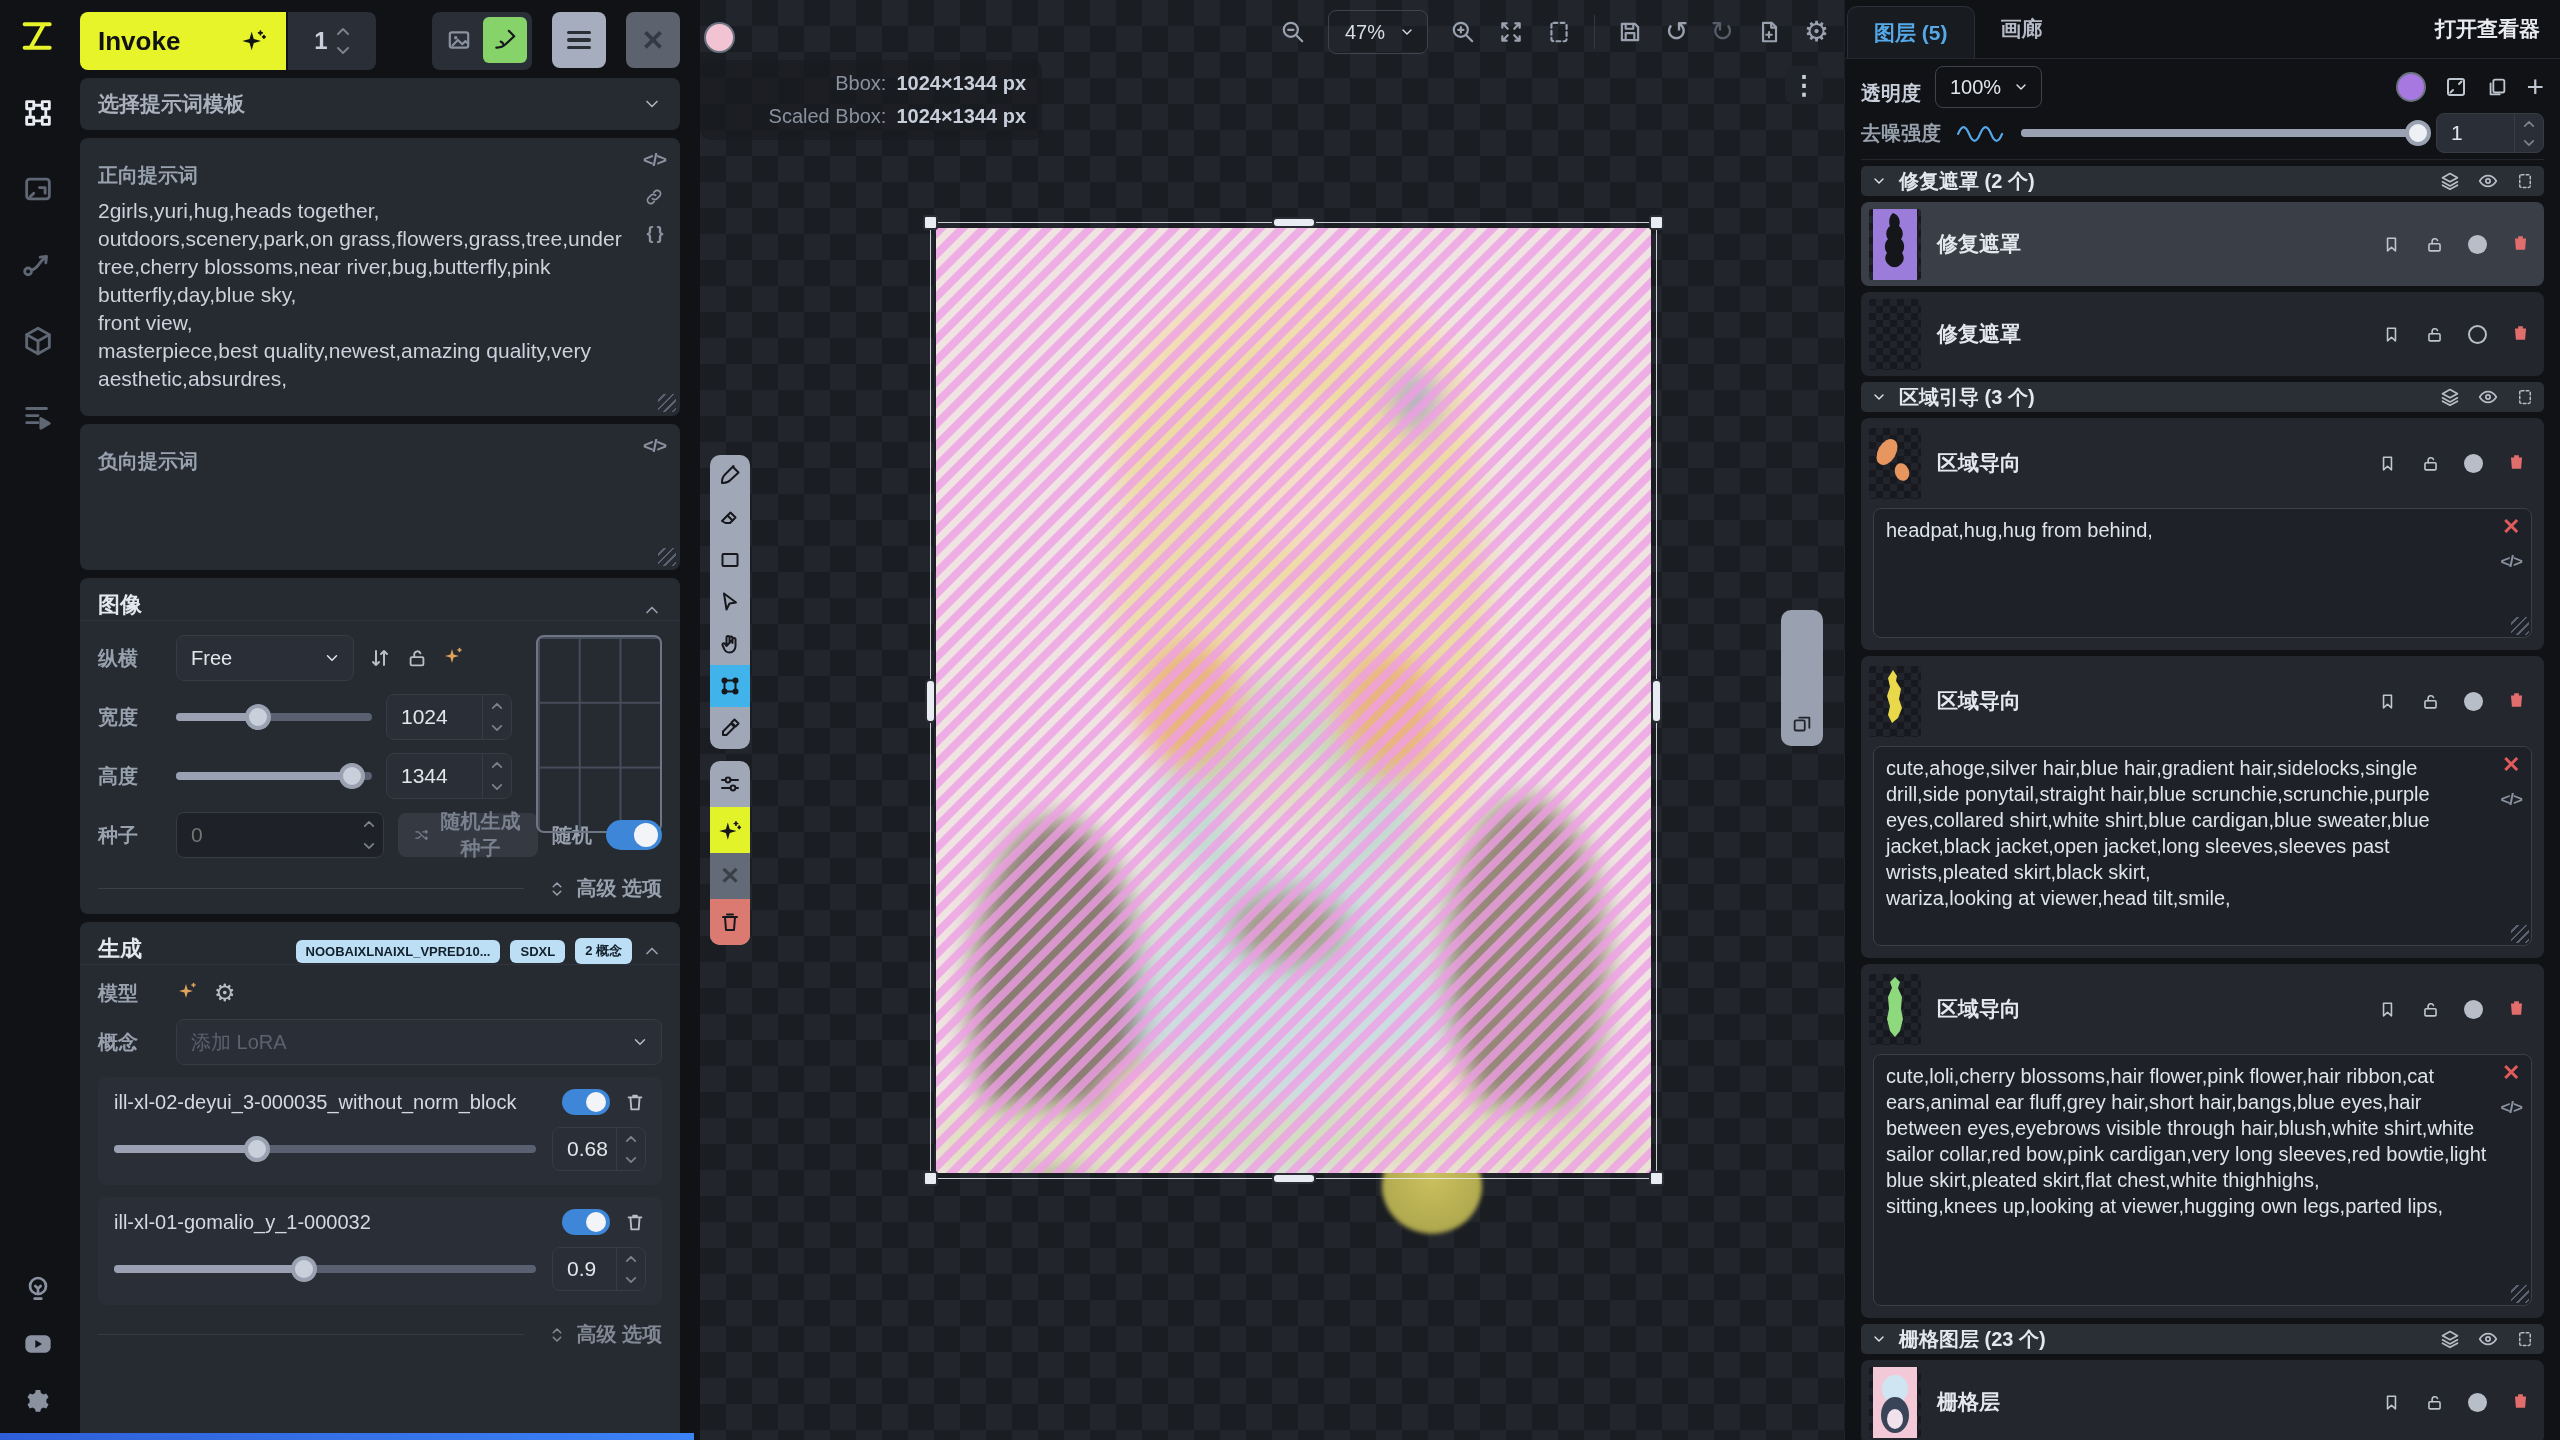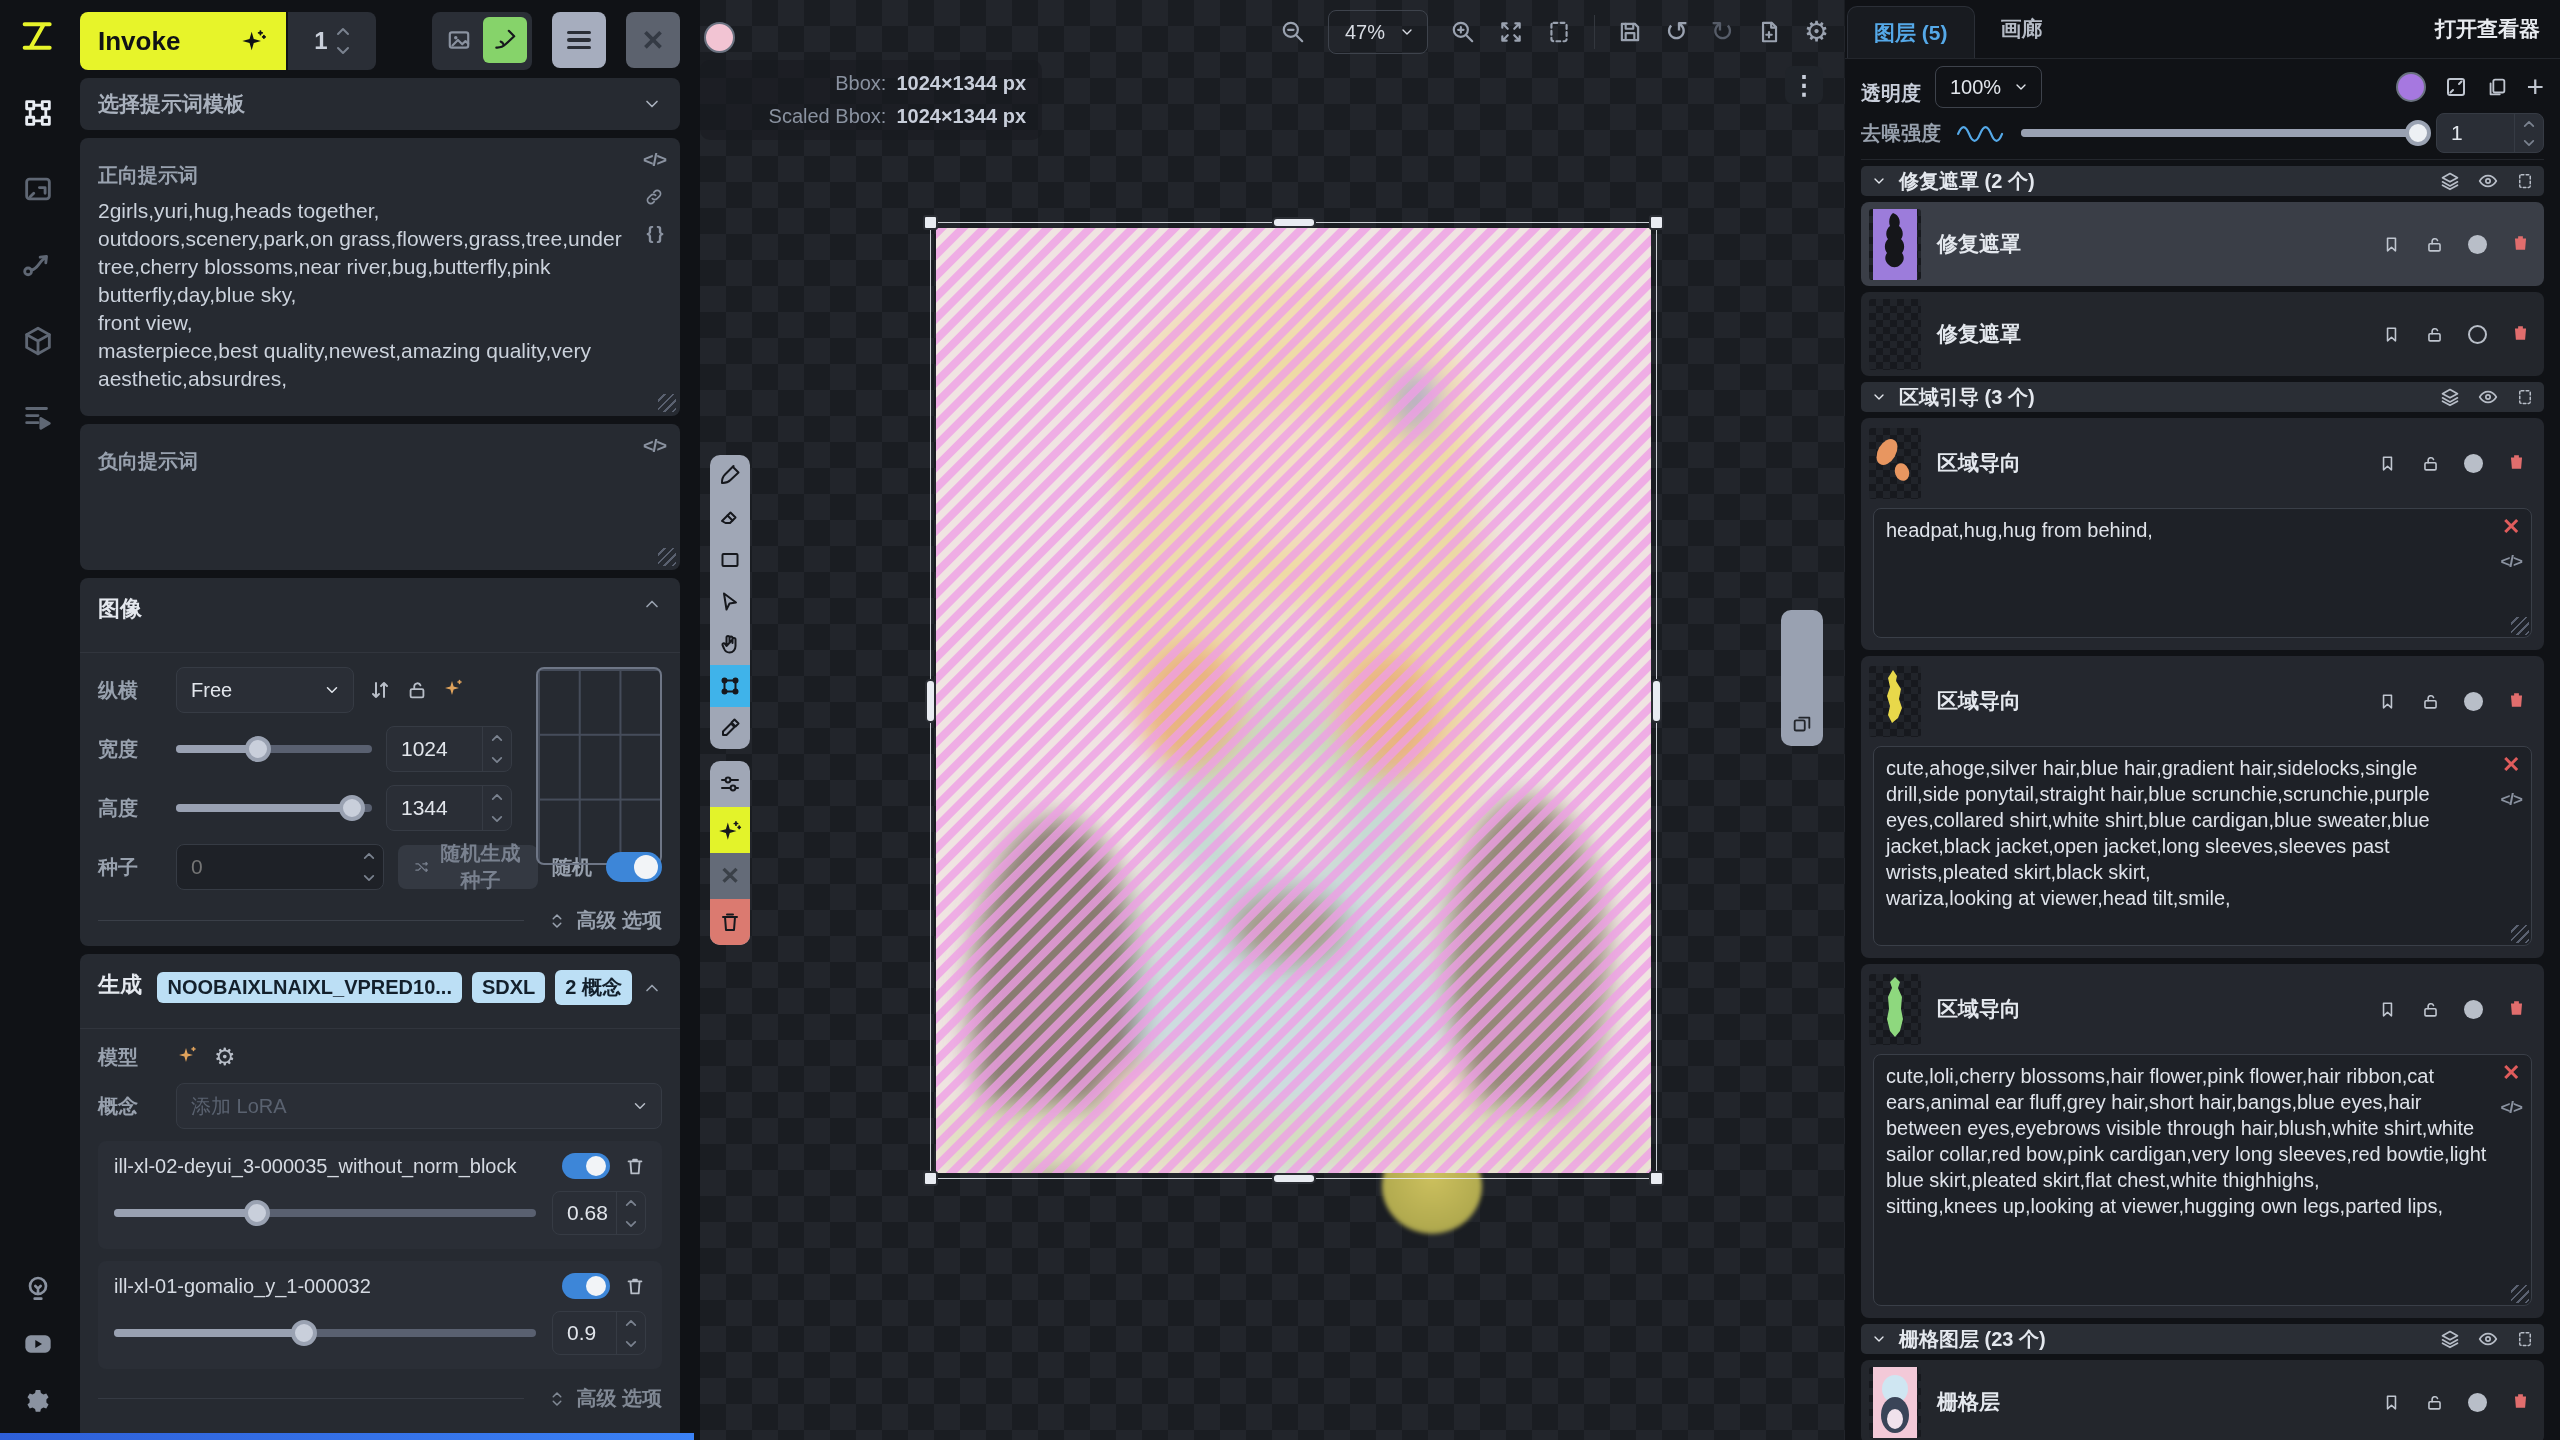--- a/index.html
+++ b/index.html
@@ -34,38 +34,38 @@
   .prompt .plabel{color:#98A1AE;font-weight:bold;font-size:20px;margin-bottom:8px;}
   .ptext{color:#CBD2DC;font-size:21px;line-height:28px;white-space:pre-wrap;overflow:hidden;}
   .p-icons{position:absolute;right:14px;top:12px;display:flex;flex-direction:column;gap:16px;align-items:center;color:#8A92A0;}
   .codeg{font-size:18px;font-weight:bold;letter-spacing:-1px;}
   .grip{position:absolute;right:4px;bottom:4px;width:18px;height:18px;background:repeating-linear-gradient(135deg,transparent 0 4px,#5A6170 4px 6px);}
   .pos{height:278px;}
   .neg{height:146px;}
   .neg .ptext{font-size:20px;line-height:27px;}
 
   .section{flex:none;display:flex;flex-direction:column;}
-  .sec-head{height:42px;display:flex;align-items:flex-start;justify-content:space-between;padding:16px 18px;border-bottom:1px solid #31353D;color:#E4E8EE;font-weight:bold;font-size:22px;}
+  .sec-head{height:42px;display:flex;align-items:flex-end;justify-content:space-between;padding:0 18px;border-bottom:1px solid #31353D;color:#E4E8EE;font-weight:bold;font-size:22px;}
   .sec-body{padding:14px 18px 12px;display:flex;flex-direction:column;gap:13px;position:relative;}
   .frow{display:flex;align-items:center;gap:14px;}
   .flabel{width:64px;flex:none;color:#98A1AE;font-weight:bold;font-size:20px;}
   .select{background:#2A2E36;border:1px solid #363B44;border-radius:8px;height:44px;display:flex;align-items:center;justify-content:space-between;padding:0 12px 0 14px;color:#E2E6EC;font-size:20px;gap:10px;}
   .num{position:relative;background:#2A2E36;border:1px solid #363B44;border-radius:8px;height:44px;width:124px;flex:none;}
   .num input{position:absolute;inset:0;background:transparent;border:none;color:#E2E6EC;font-size:21px;padding:0 34px 0 14px;width:100%;box-sizing:border-box;font-family:inherit;outline:none;}
   .num .steps{position:absolute;right:0;top:0;bottom:0;width:28px;border-left:1px solid #363B44;display:flex;flex-direction:column;align-items:center;justify-content:space-around;color:#7A828F;}
   .slider{position:relative;height:8px;border-radius:4px;background:#596070;flex:1;}
   .slider .fill{position:absolute;left:0;top:0;bottom:0;background:#99A1B2;border-radius:4px;}
   .slider .knob{position:absolute;top:50%;width:26px;height:26px;border-radius:50%;background:#C9CFDB;border:4px solid #9AA2B2;box-sizing:border-box;transform:translate(-50%,-50%);}
   .aspect-preview{position:absolute;right:18px;top:14px;width:122px;height:194px;border:2px solid #6E7686;border-radius:8px;background-image:linear-gradient(#454C5A 1.5px,transparent 1.5px),linear-gradient(90deg,#454C5A 1.5px,transparent 1.5px);background-size:100% 33.4%,33.4% 100%;}
   .ghost-btn{background:#343942;border:none;border-radius:8px;height:44px;display:flex;align-items:center;gap:10px;padding:11px 16px;color:#79818F;font-weight:bold;font-size:20px;font-family:inherit;}
   .toggle{width:56px;height:30px;border-radius:15px;background:#3D86D8;position:relative;flex:none;}
   .toggle .tknob{position:absolute;right:4px;top:3px;width:24px;height:24px;border-radius:50%;background:#F2F4F7;}
   .adv{display:flex;align-items:center;justify-content:flex-end;gap:10px;color:#98A1AE;font-weight:bold;font-size:20px;padding-top:4px;}
   .adv .line{flex:1;height:1px;background:#3A3F48;margin-right:14px;}
-  .badge{background:#BCDFF5;color:#13202C;font-weight:bold;font-size:20px;border-radius:6px;padding:4px 10px;white-space:nowrap;}
+  .badge{background:#BCDFF5;color:#13202C;font-weight:bold;font-size:13px;border-radius:6px;padding:4px 10px;white-space:nowrap;}
   .lora-card{background:#2A2E36;border-radius:8px;padding:12px 16px 14px;display:flex;flex-direction:column;gap:12px;}
   .lora-top{display:flex;align-items:center;gap:14px;}
   .lora-name{flex:1;color:#D5DAE2;font-size:20px;white-space:nowrap;overflow:hidden;}
   .toggle.sm{width:48px;height:26px;}
   .toggle.sm .tknob{width:20px;height:20px;right:4px;top:3px;}
   .lora-bottom{display:flex;align-items:center;gap:16px;}
   .num.sm{width:92px;height:42px;}
   .bottom-blue{position:absolute;left:0;top:1433px;width:694px;height:7px;background:linear-gradient(90deg,#2E5FD8,#3B82F6);}
 
   

